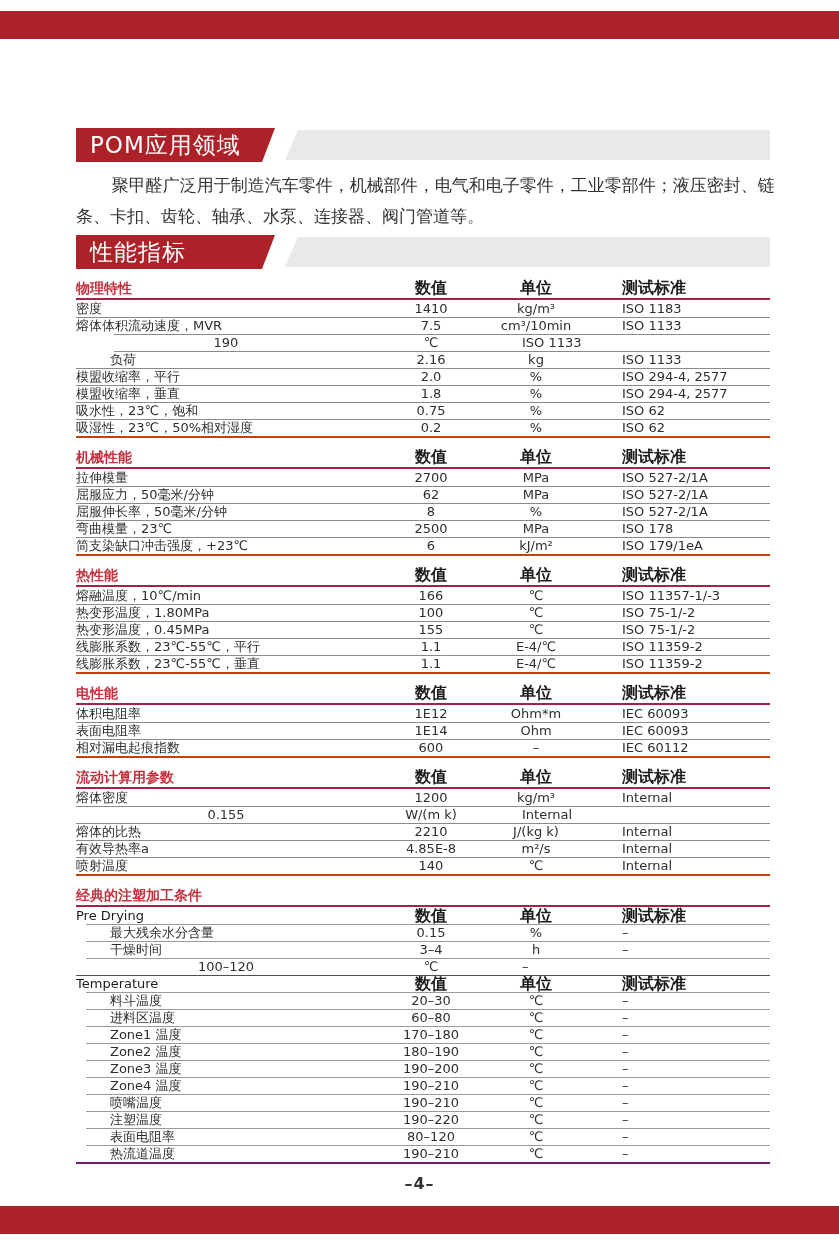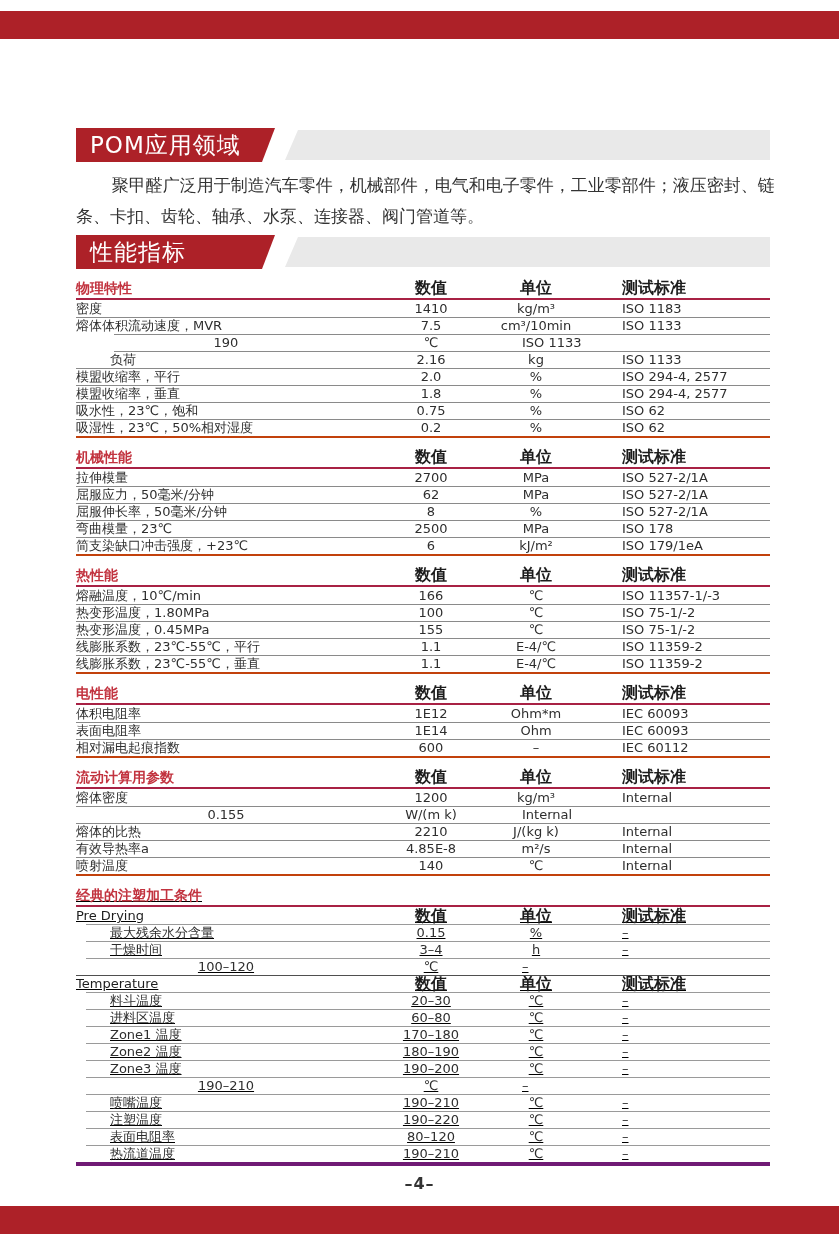--- a/index.html
+++ b/index.html
@@ -37,21 +37,21 @@
   .row.sub2 .cell-label{padding-left:34px;}
   .row.sub2.sep::before{left:10px;background:#9a9a9a;}
   .row.subhead .cell-label{font-size:13px;color:#1c1c1c;}
   .row.subhead.sep::before{background:#4f4f4f;}
   .cell-val{text-align:center;}
   .cell-unit{text-align:center;}
   .cell-std{padding-left:36px;}
 
   .proc-title{margin-top:9px;height:20px;line-height:20px;color:#C2333F;font-weight:bold;
               font-size:14px;border-bottom:2px solid #A82144;}
-  #processing{border-bottom:4px solid #701a75;text-decoration:underline;}
+  #processing{border-bottom:2px solid #701a75;}
 
   .footer{position:absolute;top:1174px;left:0;width:839px;text-align:center;
           font-size:16px;font-weight:bold;color:#333333;letter-spacing:1px;}
 </style>
 </head>
 <body>
 
 <div class="page">
   <div class="top-bar"></div>
 
@@ -322,20 +322,21 @@
             <span class="cell-unit">℃</span>
             <span class="cell-std">–</span>
           </div>
           <div class="row sep sub2">
             <span class="cell-label">Zone3 温度</span>
             <span class="cell-val">190–200</span>
             <span class="cell-unit">℃</span>
             <span class="cell-std">–</span>
           </div>
           <div class="row sep sub2">
+            <span class="cell-label">Zone4 温度</span>
             <span class="cell-val">190–210</span>
             <span class="cell-unit">℃</span>
             <span class="cell-std">–</span>
           </div>
           <div class="row sep sub2">
             <span class="cell-label">喷嘴温度</span>
             <span class="cell-val">190–210</span>
             <span class="cell-unit">℃</span>
             <span class="cell-std">–</span>
           </div>

